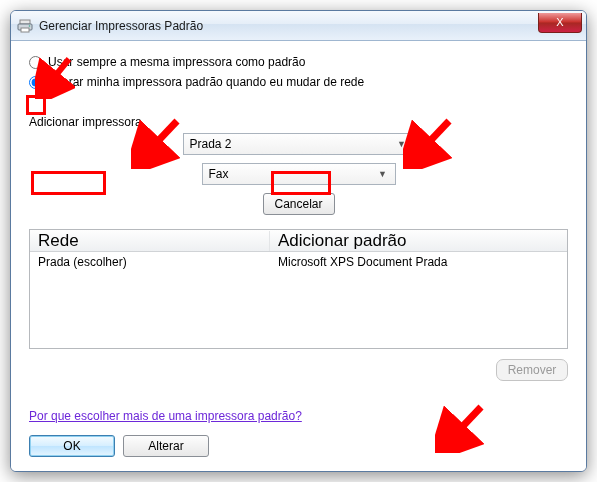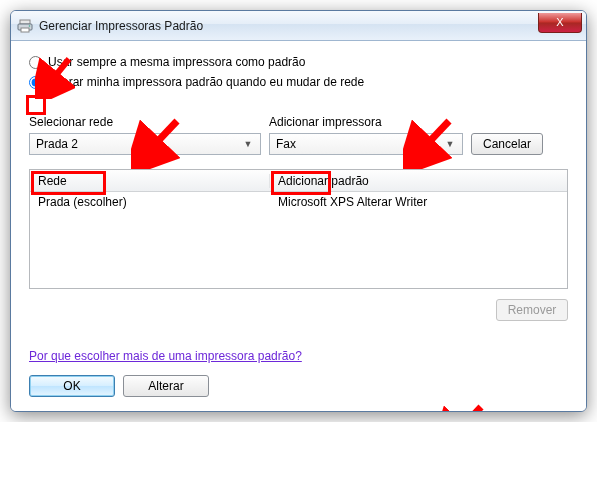--- a/index.html
+++ b/index.html
@@ -67,20 +67,21 @@
     display: flex;
     margin-top: 26px;
   }
   .col-net { width: 240px; }
   .col-prn { width: 200px; }
   .combo-row {
     display: flex;
     align-items: center;
     margin-top: 4px;
     gap: 8px;
+    flex-direction: column;
   }
   .combo {
     height: 22px;
     border: 1px solid #aab3bd;
     background: linear-gradient(to bottom,#fefefe,#f1f1f1);
     display: flex;
     align-items: center;
     justify-content: space-between;
     padding: 0 4px 0 6px;
     font-size: 12px;
@@ -101,39 +102,40 @@
     font-size: 12px;
     display: inline-flex;
     align-items: center;
     justify-content: center;
     cursor: default;
   }
   .btn.disabled {
     color: #9a9a9a;
     border-color: #c4c4c4;
     background: #f3f3f3;
+    border-radius: 7px;
   }
   .btn.default {
     border: 1px solid #3c7fb1;
     box-shadow: inset 0 0 0 1px #8fd0f0;
     background: linear-gradient(to bottom,#f4fbff,#d7efff 48%,#c0e5ff 52%,#e5f5ff);
   }
   .table-wrap {
     margin-top: 14px;
     border: 1px solid #b6b9bd;
     height: 120px;
     background: #fff;
   }
   .thead {
     display: flex;
     background: linear-gradient(to bottom,#fefefe,#eef0f2);
     border-bottom: 1px solid #d0d3d6;
     height: 22px;
     align-items: center;
-    font-size: 12px;
+    font-size: 17px;
   }
   .thead .th1 { width: 240px; padding-left: 8px; border-right:1px solid #e3e5e7;}
   .thead .th2 { flex:1; padding-left: 8px; }
   .trow {
     display: flex;
     height: 20px;
     align-items: center;
     font-size: 12px;
   }
   .trow .td1 { width: 240px; padding-left: 8px; }
@@ -195,21 +197,20 @@
       <input type="radio" name="mode" style="">
       <span>Usar sempre a mesma impressora como padrão</span>
     </label>
 
     <label class="radio-row">
       <input type="radio" name="mode" checked="" style="">
       <span>Alterar minha impressora padrão quando eu mudar de rede</span>
     </label>
 
     <div class="section-labels">
-      <div class="col-net">Selecionar rede</div>
       <div class="col-prn">Adicionar impressora</div>
     </div>
 
     <div class="combo-row">
       <div class="combo" style="width:232px">
         <span>Prada  2</span>
         <span class="chev">▼</span>
       </div>
       <div class="combo" style="width:194px">
         <span>Fax</span>
@@ -220,21 +221,21 @@
       </div>
     </div>
 
     <div class="table-wrap">
       <div class="thead">
         <div class="th1">Rede</div>
         <div class="th2">Adicionar padrão</div>
       </div>
       <div class="trow">
         <div class="td1">Prada (escolher)</div>
-        <div class="td2">Microsoft XPS Alterar Writer</div>
+        <div class="td2">Microsoft XPS Document Prada</div>
       </div>
     </div>
 
     <div class="remove-row">
       <div class="btn disabled">
         <span>Remover</span>
       </div>
     </div>
 
     <a class="link">

